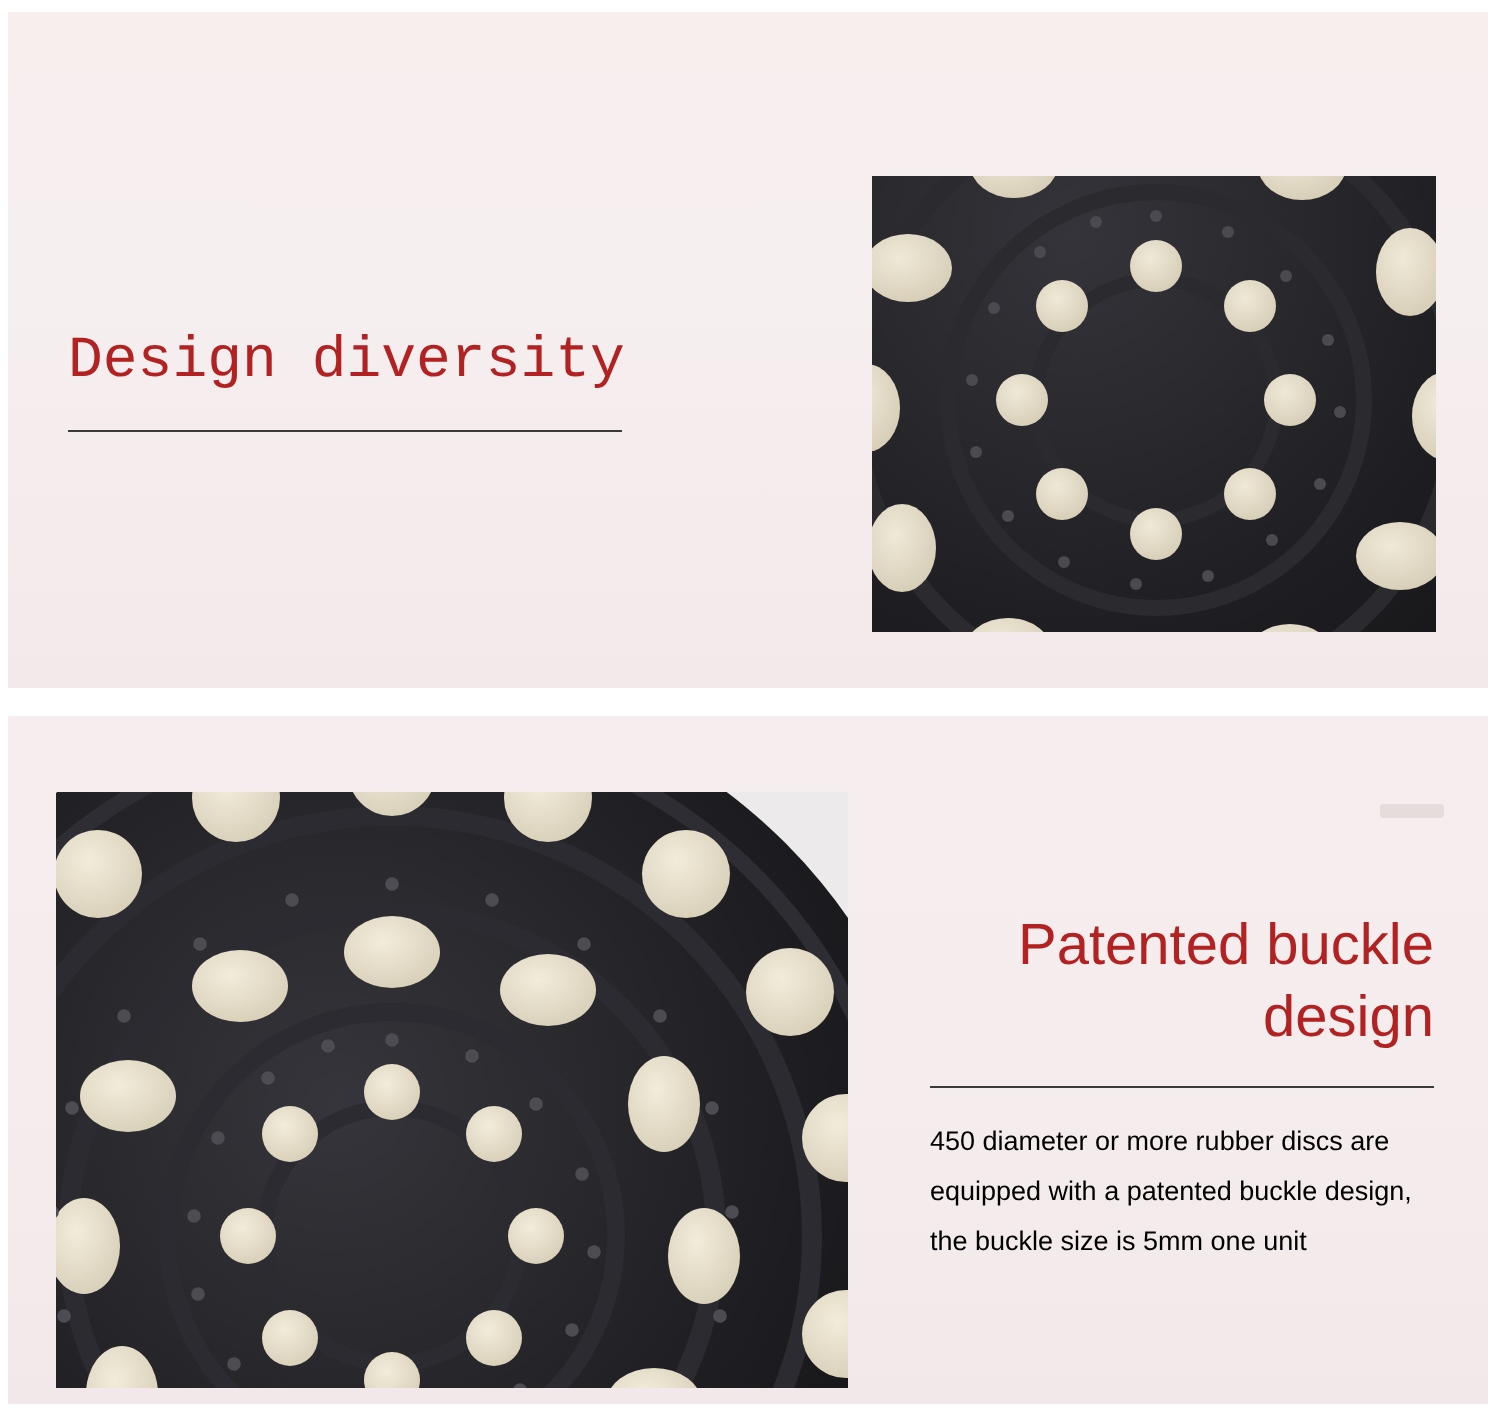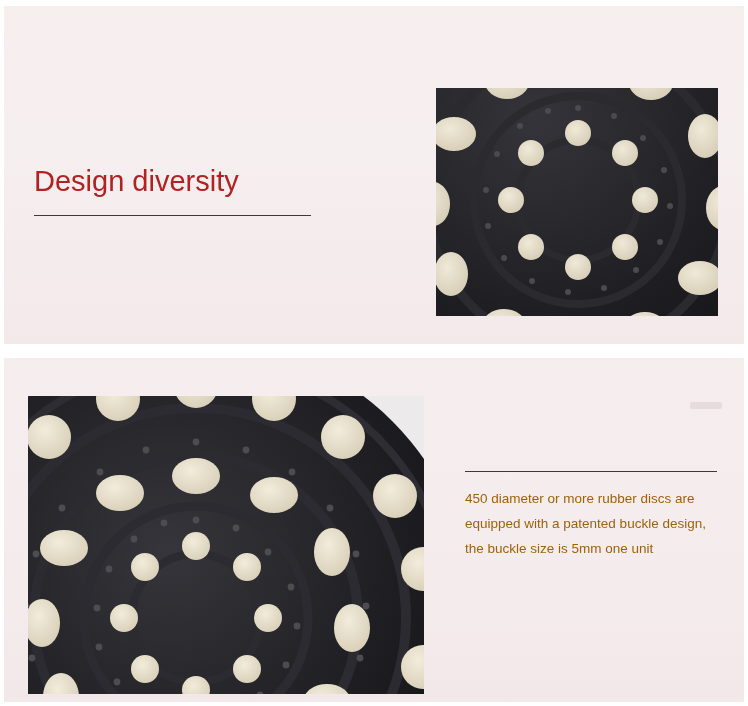--- a/index.html
+++ b/index.html
@@ -28,20 +28,21 @@
     width: 740px;
     height: 338px;
     background: linear-gradient(180deg, #f7eeee 0%, #f6efef 40%, #f3e9ea 100%);
     overflow: hidden;
   }
   .panel-one-text {
     position: absolute;
     left: 30px;
     top: 158px;
     width: 380px;
+    font-family: Liberation Mono, monospace;
   }
   .title-one {
     font-size: 29px;
     color: #b22222;
     letter-spacing: 0px;
     line-height: 34px;
     margin: 0;
     font-weight: normal;
   }
   .rule-one {
@@ -121,21 +122,21 @@
   .rule-two {
     width: 252px;
     height: 1px;
     background: #3a3a3a;
     margin-top: 16px;
     margin-bottom: 13px;
     margin-left: 13px;
   }
   .body-two {
     font-size: 13.5px;
-    color: #a16207;
+    color: #000000;
     line-height: 25px;
     width: 243px;
     margin-left: 13px;
   }
 
   
   .faint-mark {
     position: absolute;
     right: 22px;
     top: 44px;
@@ -356,17 +357,18 @@
           <circle cx="146" cy="170" r="3.4"></circle>
             <circle cx="120" cy="216" r="3.4"></circle>
           <circle cx="110" cy="268" r="3.4"></circle>
             <circle cx="116" cy="320" r="3.4"></circle>
         </g>
       </svg>
     </div>
   </div>
 
   <div class="panel-two-text">
+    <h2 class="title-two">Patented buckle design</h2>
     <div class="rule-two"></div>
     <p class="body-two">450 diameter or more rubber discs are equipped with a patented buckle design, the buckle size is 5mm one unit</p>
   </div>
 
 </div>
 
 </body></html>

